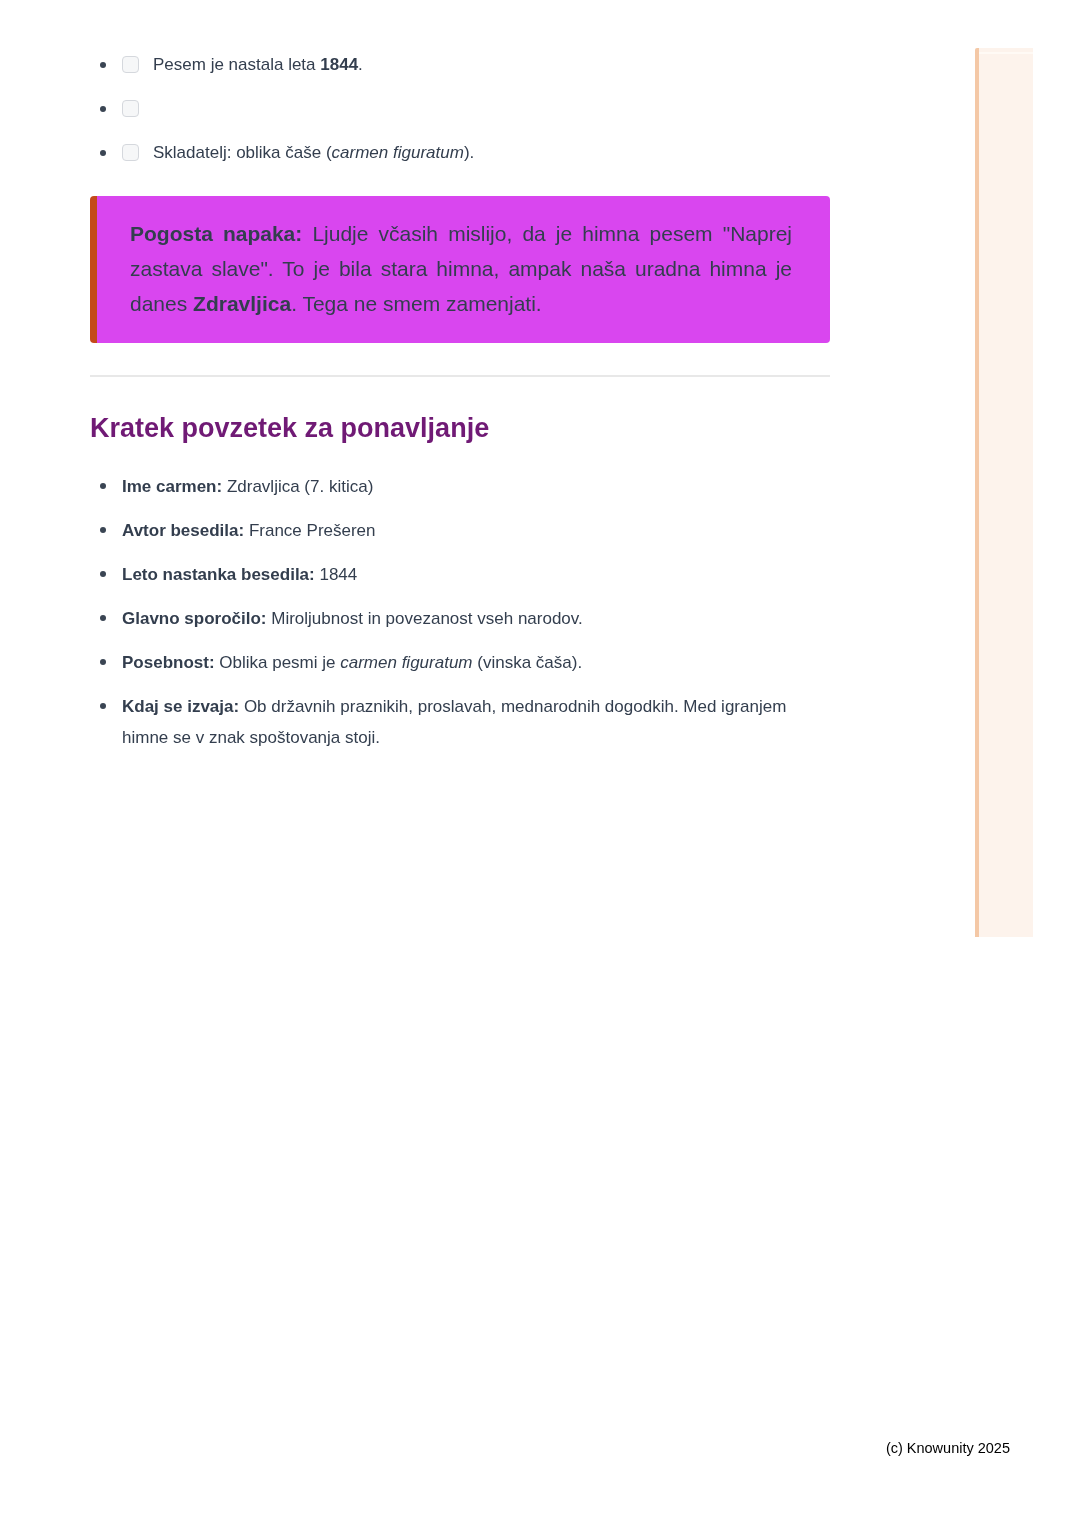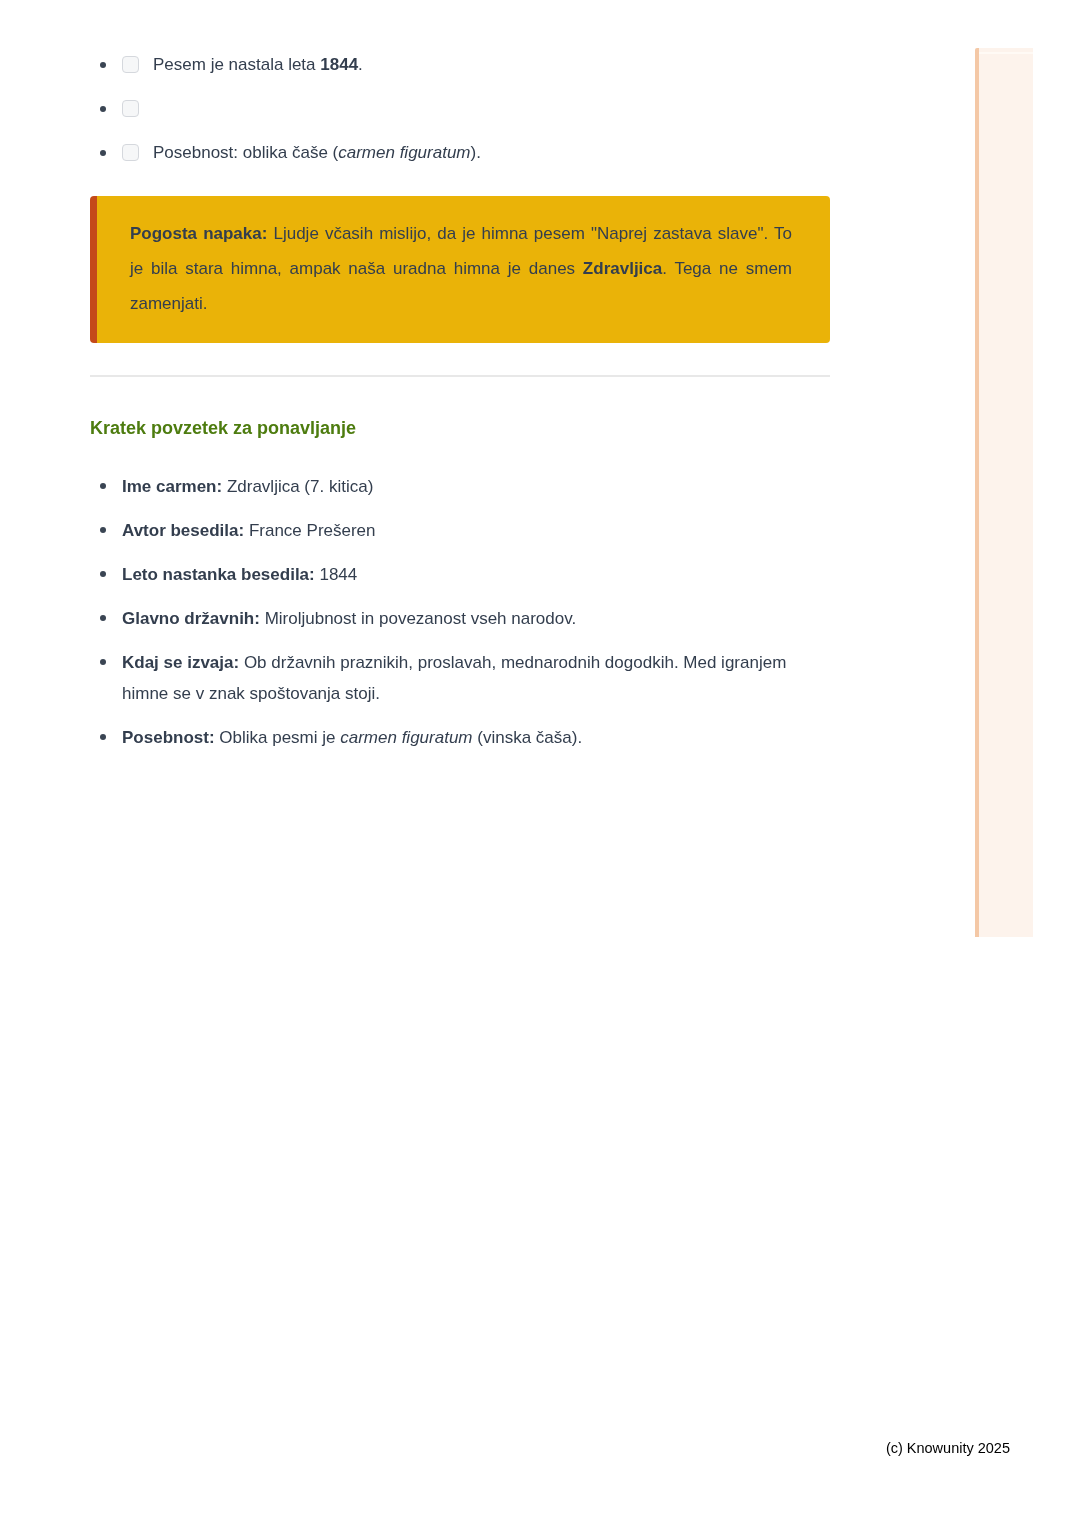--- a/index.html
+++ b/index.html
@@ -25,30 +25,30 @@
   .checkbox {
     display:inline-block; width:17px; height:17px;
     border:1.5px solid #d5d8dd; border-radius:4px; background:#f6f7f8;
     vertical-align:-3px; margin-right:14px; cursor:pointer;
   }
   strong { font-weight:700; }
   em { font-style:italic; }
 
   .callout {
     margin-top:28px; width:740px;
-    border-left:7px solid #c44a1a; background:#eab308; border-radius:4px;
+    border-left:7px solid #c44a1a; background:#d946ef; border-radius:4px;
     padding:20px 38px 22px 33px;
-    font-size:17px; line-height:35px; text-align:justify;
+    font-size:21px; line-height:35px; text-align:justify;
   }
 
   .divider { border:none; border-top:2px solid #e8e8e8; margin:32px 0 0 0; }
 
   .section-heading {
     margin-top:35px;
-    font-size:18px; line-height:32px; font-weight:700; color:#4d7c0f;
+    font-size:27px; line-height:32px; font-weight:700; color:#701a75;
   }
 
   .summary { margin-top:27px; }
   .summary li { line-height:31px; margin-bottom:13px; }
 
   .strip {
     position:absolute; left:975px; top:48px; width:58px; height:889px;
     background:#fdf3ec; border-left:4px solid #f4c8a6;
     border-top-left-radius:2px;
   }
@@ -67,21 +67,21 @@
   <div class="content">
 
     <ul class="checklist">
       <li>
         <span class="checkbox"></span><span><span>Pesem je nastala leta </span><strong>1844</strong><span>.</span></span>
       </li>
       <li>
         <span class="checkbox"></span>
       </li>
       <li>
-        <span class="checkbox"></span><span><span>Posebnost: oblika čaše (</span><em>carmen figuratum</em><span>).</span></span>
+        <span class="checkbox"></span><span><span>Skladatelj: oblika čaše (</span><em>carmen figuratum</em><span>).</span></span>
       </li>
     </ul>
 
     <div class="callout">
       <strong>Pogosta napaka:</strong><span> Ljudje včasih mislijo, da je himna pesem "Naprej zastava slave". To je bila stara himna, ampak naša uradna himna je danes </span><strong>Zdravljica</strong><span>. Tega ne smem zamenjati.</span>
     </div>
 
     <hr class="divider">
 
     <h2 class="section-heading">Kratek povzetek za ponavljanje</h2>
@@ -90,27 +90,27 @@
       <li>
         <strong>Ime carmen:</strong><span> Zdravljica (7. kitica)</span>
       </li>
       <li>
         <strong>Avtor besedila:</strong><span> France Prešeren</span>
       </li>
       <li>
         <strong>Leto nastanka besedila:</strong><span> 1844</span>
       </li>
       <li>
-        <strong>Glavno državnih:</strong><span> Miroljubnost in povezanost vseh narodov.</span>
+        <strong>Glavno sporočilo:</strong><span> Miroljubnost in povezanost vseh narodov.</span>
+      </li>
+      <li>
+        <strong>Posebnost:</strong><span> Oblika pesmi je </span><em>carmen figuratum</em><span> (vinska čaša).</span>
       </li>
       <li>
         <strong>Kdaj se izvaja:</strong><span> Ob državnih praznikih, proslavah, mednarodnih dogodkih. Med igranjem himne se v znak spoštovanja stoji.</span>
-      </li>
-      <li>
-        <strong>Posebnost:</strong><span> Oblika pesmi je </span><em>carmen figuratum</em><span> (vinska čaša).</span>
       </li>
     </ul>
 
   </div>
 
   <div class="strip">
     <div class="strip-line"></div>
   </div>
 
   <div class="footer">(c) Knowunity 2025</div>

